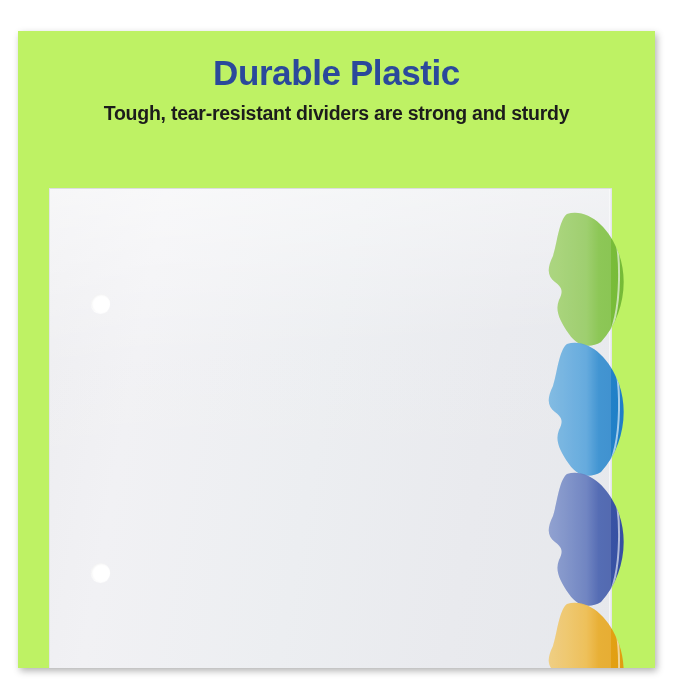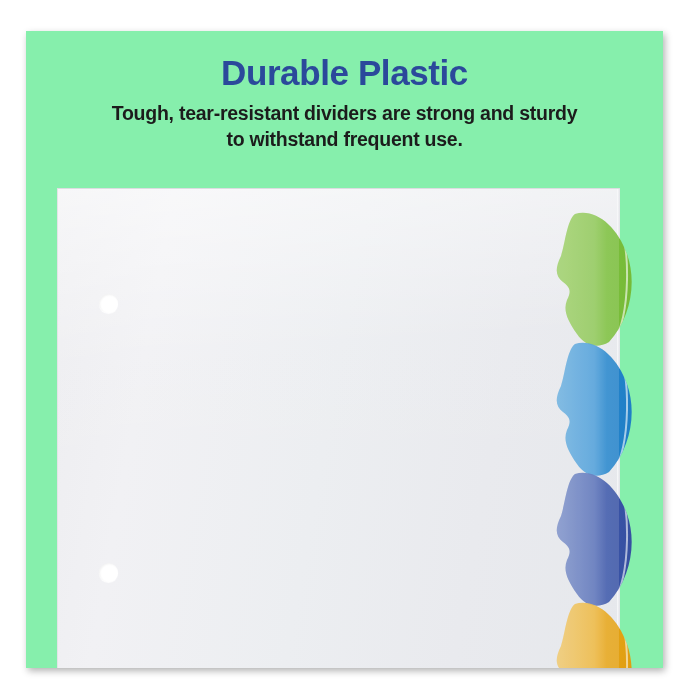--- a/index.html
+++ b/index.html
@@ -17,25 +17,25 @@
   .stage {
     position: relative;
     width: 700px;
     height: 700px;
     background: #ffffff;
   }
 
   
   .product-card {
     position: absolute;
-    left: 26px;
+    left: 18px;
     top: 31px;
     width: 637px;
     height: 637px;
-    background: #86efac;
+    background: #bef264;
     box-shadow: 2px 3px 7px rgba(0,0,0,0.30);
     overflow: hidden;
   }
 
   
   .headline-block {
     position: absolute;
     left: 0;
     top: 0;
     width: 637px;
@@ -127,21 +127,20 @@
 <body>
 
 <div class="stage">
 
   <div class="product-card">
 
     <div class="headline-block">
       <h1 class="headline">Durable Plastic</h1>
       <p class="subhead">
         <span class="subhead-line">Tough, tear-resistant dividers are strong and sturdy</span>
-        <span class="subhead-line">to withstand frequent use.</span>
       </p>
     </div>
 
     <div class="divider-sheet">
       <div class="sheet-gloss"></div>
       <div class="sheet-right-edge"></div>
       <div class="punch-hole top"></div>
       <div class="punch-hole bottom"></div>
     </div>
 

